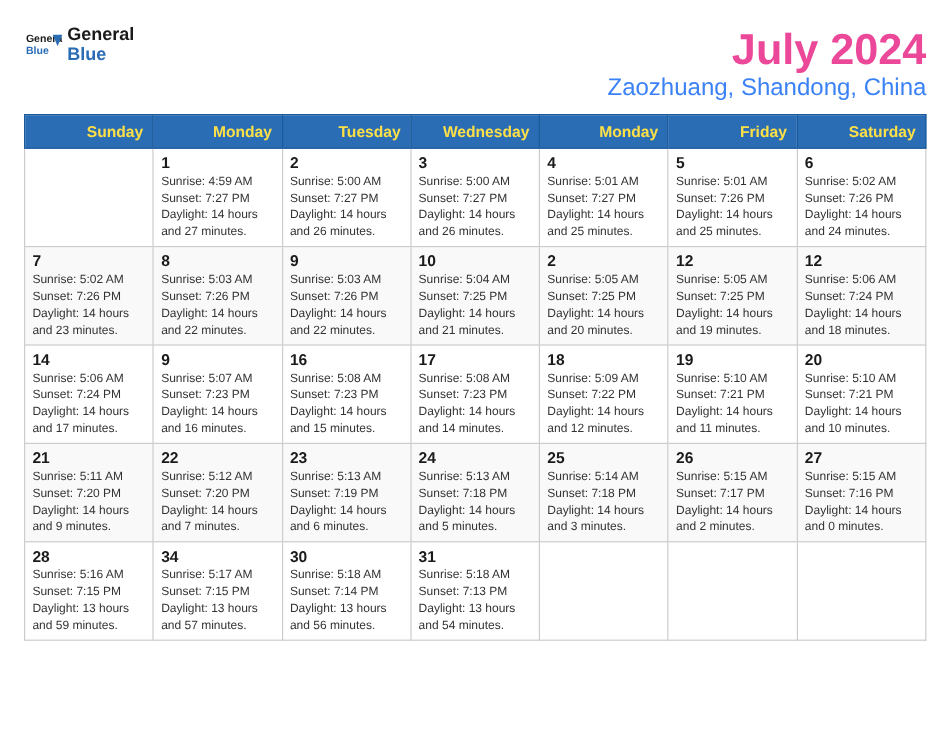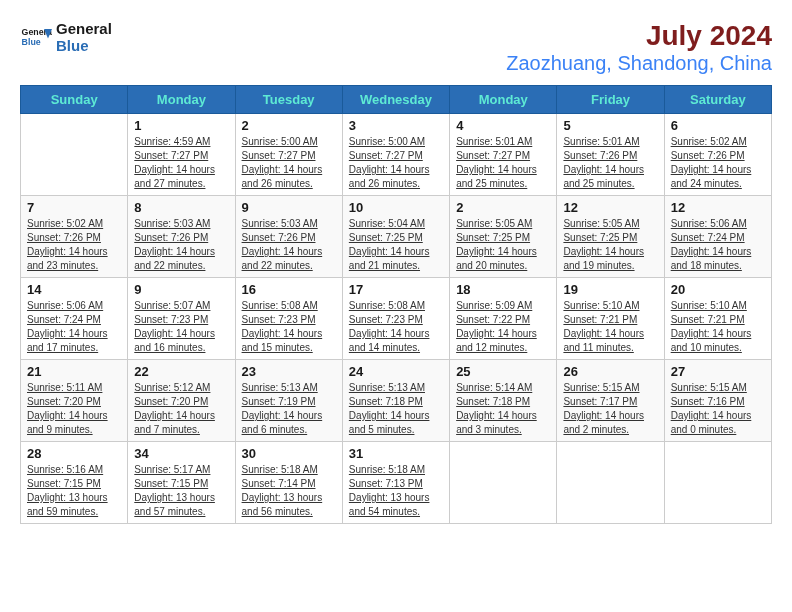--- a/index.html
+++ b/index.html
@@ -22,37 +22,37 @@
       gap: 4px;
     }
     .logo-icon {
       width: 32px;
       height: 32px;
     }
     .title-area {
       text-align: right;
     }
     .month-title {
-      font-size: 28px;
+      font-size: 36px;
       font-weight: bold;
-      color: #7f1d1d;
+      color: #ec4899;
     }
     .location-title {
       font-size: 20px;
       color: #3b82f6;
     }
     table {
       width: 100%;
       border-collapse: collapse;
       font-size: 11px;
     }
     thead tr th {
       background-color: #2a6db5;
-      color: #5eead4;
-      text-align: center;
+      color: #fde047;
+      text-align: right;
       padding: 6px 8px;
       font-size: 13px;
       font-weight: bold;
       border: 1px solid #1a5a9a;
     }
     tbody tr td {
       border: 1px solid #ccc;
       vertical-align: top;
       padding: 4px 6px;
       height: 80px;
@@ -66,21 +66,20 @@
       font-size: 13px;
       font-weight: bold;
       color: #1a1a1a;
       display: block;
       margin-bottom: 2px;
     }
     .day-info {
       font-size: 10px;
       color: #333;
       line-height: 1.4;
-      text-decoration: underline;
     }
     .empty-cell {
       background: #fff !important;
     }
   </style>
 </head>
 <body>
 
 <div class="header">
   <div class="logo">

